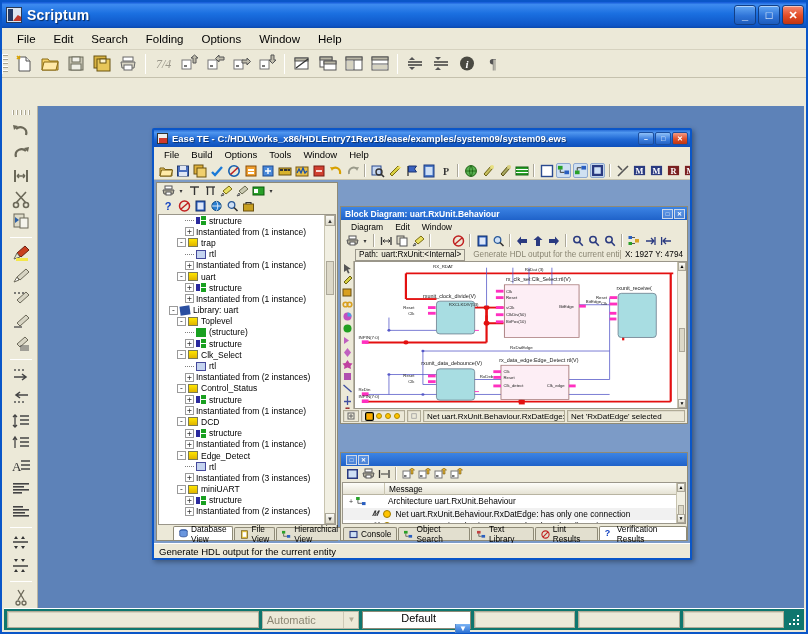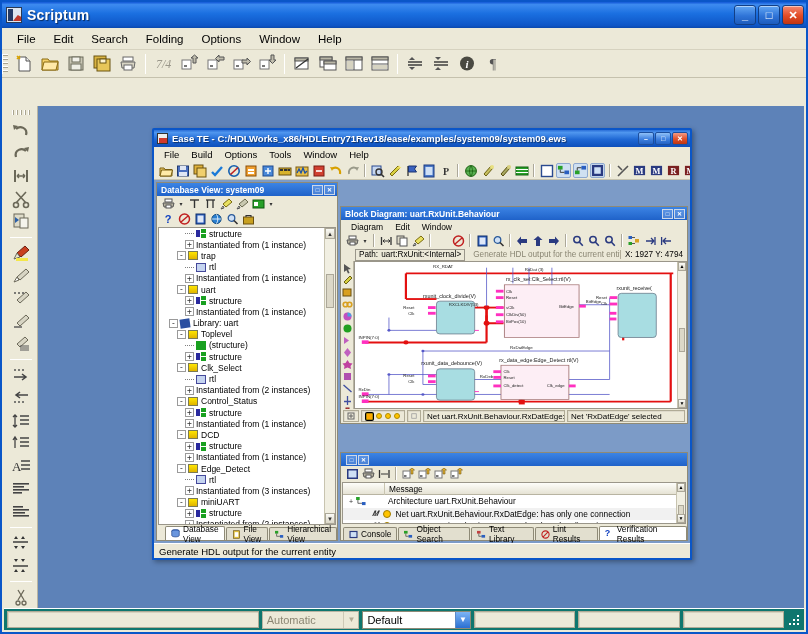--- a/index.html
+++ b/index.html
@@ -150,21 +150,21 @@
   .ico.ent{background:linear-gradient(180deg,#ffe600,#e0b400);}
   .ico.arch{background:#fff;border:none;position:relative;}
   .ico.arch::before{content:"";position:absolute;left:0;top:1px;width:4px;height:7px;background:#2a2a9e;}
   .ico.arch::after{content:"";position:absolute;left:5px;top:0px;width:5px;height:4px;background:#19a020;
     box-shadow:0 5px 0 #19a020;}
   .ico.rtl{background:#c5d4f0;border:1px solid #44489a;}
   .ico.lib{background:#2b4fa0;border:none;transform:rotate(-8deg);}
   .ico.green{background:#19a020;border:none;}
   .txt{color:#000;}
 
-  .ptabs{height:14px;flex:0 0 14px;background:#ece9d8;display:flex;align-items:flex-end;padding-left:8px;gap:1px;}
+  .ptabs{height:14px;flex:0 0 14px;background:#ece9d8;display:flex;align-items:flex-end;padding-left:16px;gap:1px;}
   .ptab{height:13px;border:1px solid #8e8a77;border-bottom:none;background:#e2dfcf;
     display:flex;align-items:center;padding:0 5px;font-size:8.3px;gap:3px;border-radius:2px 2px 0 0;}
   .ptab.on{background:#fff;height:14px;}
   .tabico{width:9px;height:9px;flex:0 0 9px;}
 
   
   .dgtool{height:15px;flex:0 0 15px;background:#ece9d8;display:flex;align-items:center;padding-left:3px;overflow:hidden;}
   .dgpath{height:13px;flex:0 0 13px;background:#ece9d8;display:flex;align-items:center;font-size:8.2px;gap:0;}
   .pathbox{border:1px solid #9a968a;background:#ece9d8;height:12px;display:flex;align-items:center;padding:0 3px;}
   .canvaswrap{flex:1;position:relative;display:flex;overflow:hidden;}
@@ -742,29 +742,20 @@
               <rect x="1" y="2" width="12" height="10" fill="#7a2020"></rect>
               <text x="7" y="11" font-size="9" text-anchor="middle" fill="#fff" font-family="Liberation Serif,serif" font-weight="bold">M</text>
             </svg>
           </div>
 
       </div>
 
       <div class="ease-body">
 
         <div class="panel" style="left:2px;top:2px;width:182px;bottom:2px;">
-          <div class="ph">
-            <div class="t">Database View: system09</div>
-            <div class="phb">
-                <span>□</span>
-              </div>
-            <div class="phb">
-                <span>✕</span>
-              </div>
-          </div>
 
           <div class="ptool">
             <div class="pbtn">
                 <svg width="13" height="12" viewBox="0 0 13 12">
                   <rect x="3" y="1" width="7" height="3" fill="#fff" stroke="#555"></rect>
                   <path d="M1 5h11l-1 4H2z" fill="#b8b4a2" stroke="#555"></path>
                   <rect x="4" y="7" width="5" height="3" fill="#fff" stroke="#555"></rect>
                 </svg>
               </div>
             <div class="pbtn" style="width:8px;font-size:6px;color:#333;">▾</div>
@@ -1530,21 +1521,21 @@
       </div>
     </div>
   </div>
 
   <div class="statusbar">
     <div class="sfield" style="width:258px;"></div>
     <div class="combo disabled" style="width:100px;">
       <span>Automatic</span>
       <span class="arrow">▼</span>
     </div>
-    <div class="combo active" style="width:111px;">
+    <div class="combo active" style="width:111px;flex-direction:column;">
       <span>Default</span>
       <span class="arrow">▼</span>
     </div>
     <div class="sfield" style="width:104px;"></div>
     <div class="sfield" style="width:104px;"></div>
     <div class="sfield" style="width:104px;"></div>
     <div class="grip-dots"></div>
   </div>
 
 </div>

